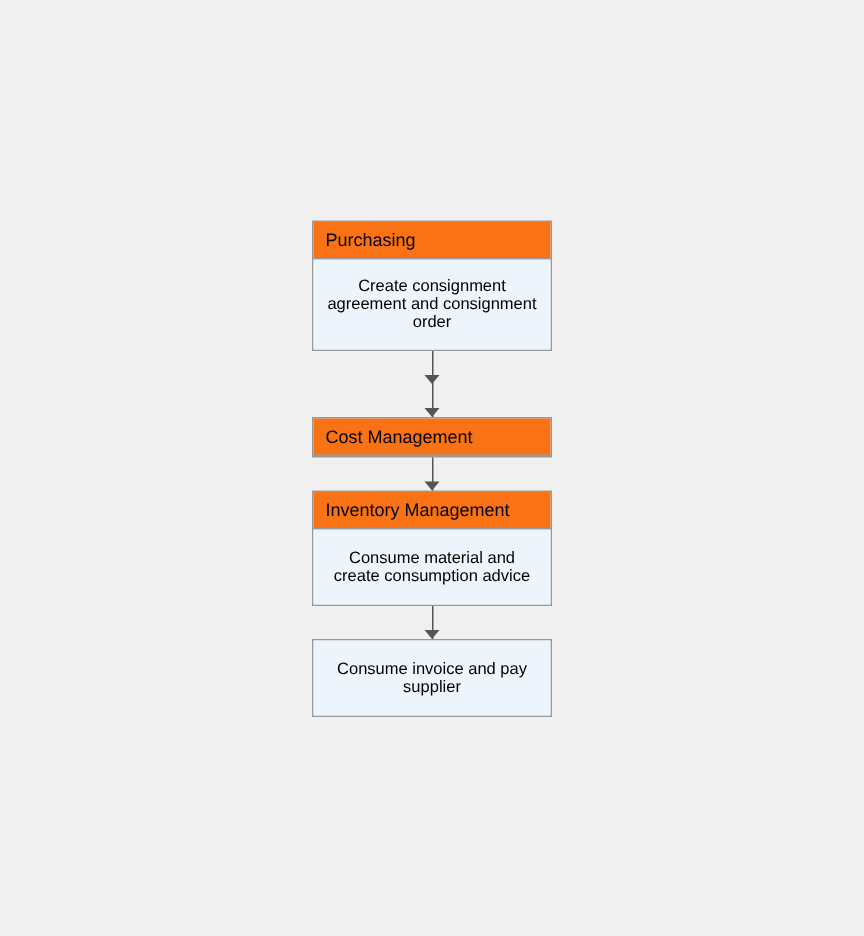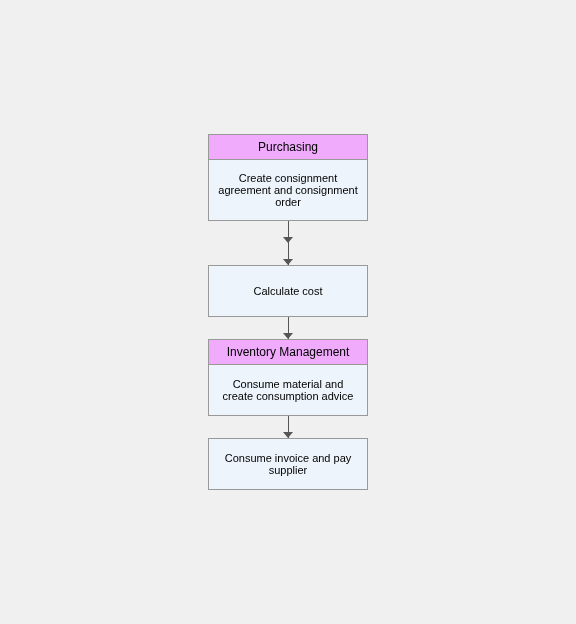--- a/index.html
+++ b/index.html
@@ -25,24 +25,24 @@
 
     .process-block {
       display: flex;
       flex-direction: column;
       width: 160px;
       border: 1px solid #999;
       background: #fff;
     }
 
     .block-header {
-      background: #f0abfc;
+      background: #f97316;
       border-bottom: 1px solid #999;
       padding: 5px 8px;
-      text-align: center;
+      text-align: left;
       font-weight: normal;
       font-size: 12px;
     }
 
     .block-body {
       background: #eef4fb;
       padding: 12px 8px;
       text-align: center;
       font-size: 11px;
       min-height: 50px;
@@ -93,21 +93,21 @@
   <div class="arrow">
     <div class="arrow-line"></div>
   </div>
 
 
   <div class="arrow">
     <div class="arrow-line"></div>
   </div>
 
   <div class="process-block">
-    <div class="block-body">Calculate cost</div>
+    <div class="block-header">Cost Management</div>
   </div>
 
   <div class="arrow">
     <div class="arrow-line"></div>
   </div>
 
   <div class="process-block">
     <div class="block-header">Inventory Management</div>
     <div class="block-body">Consume material and create consumption advice</div>
   </div>

